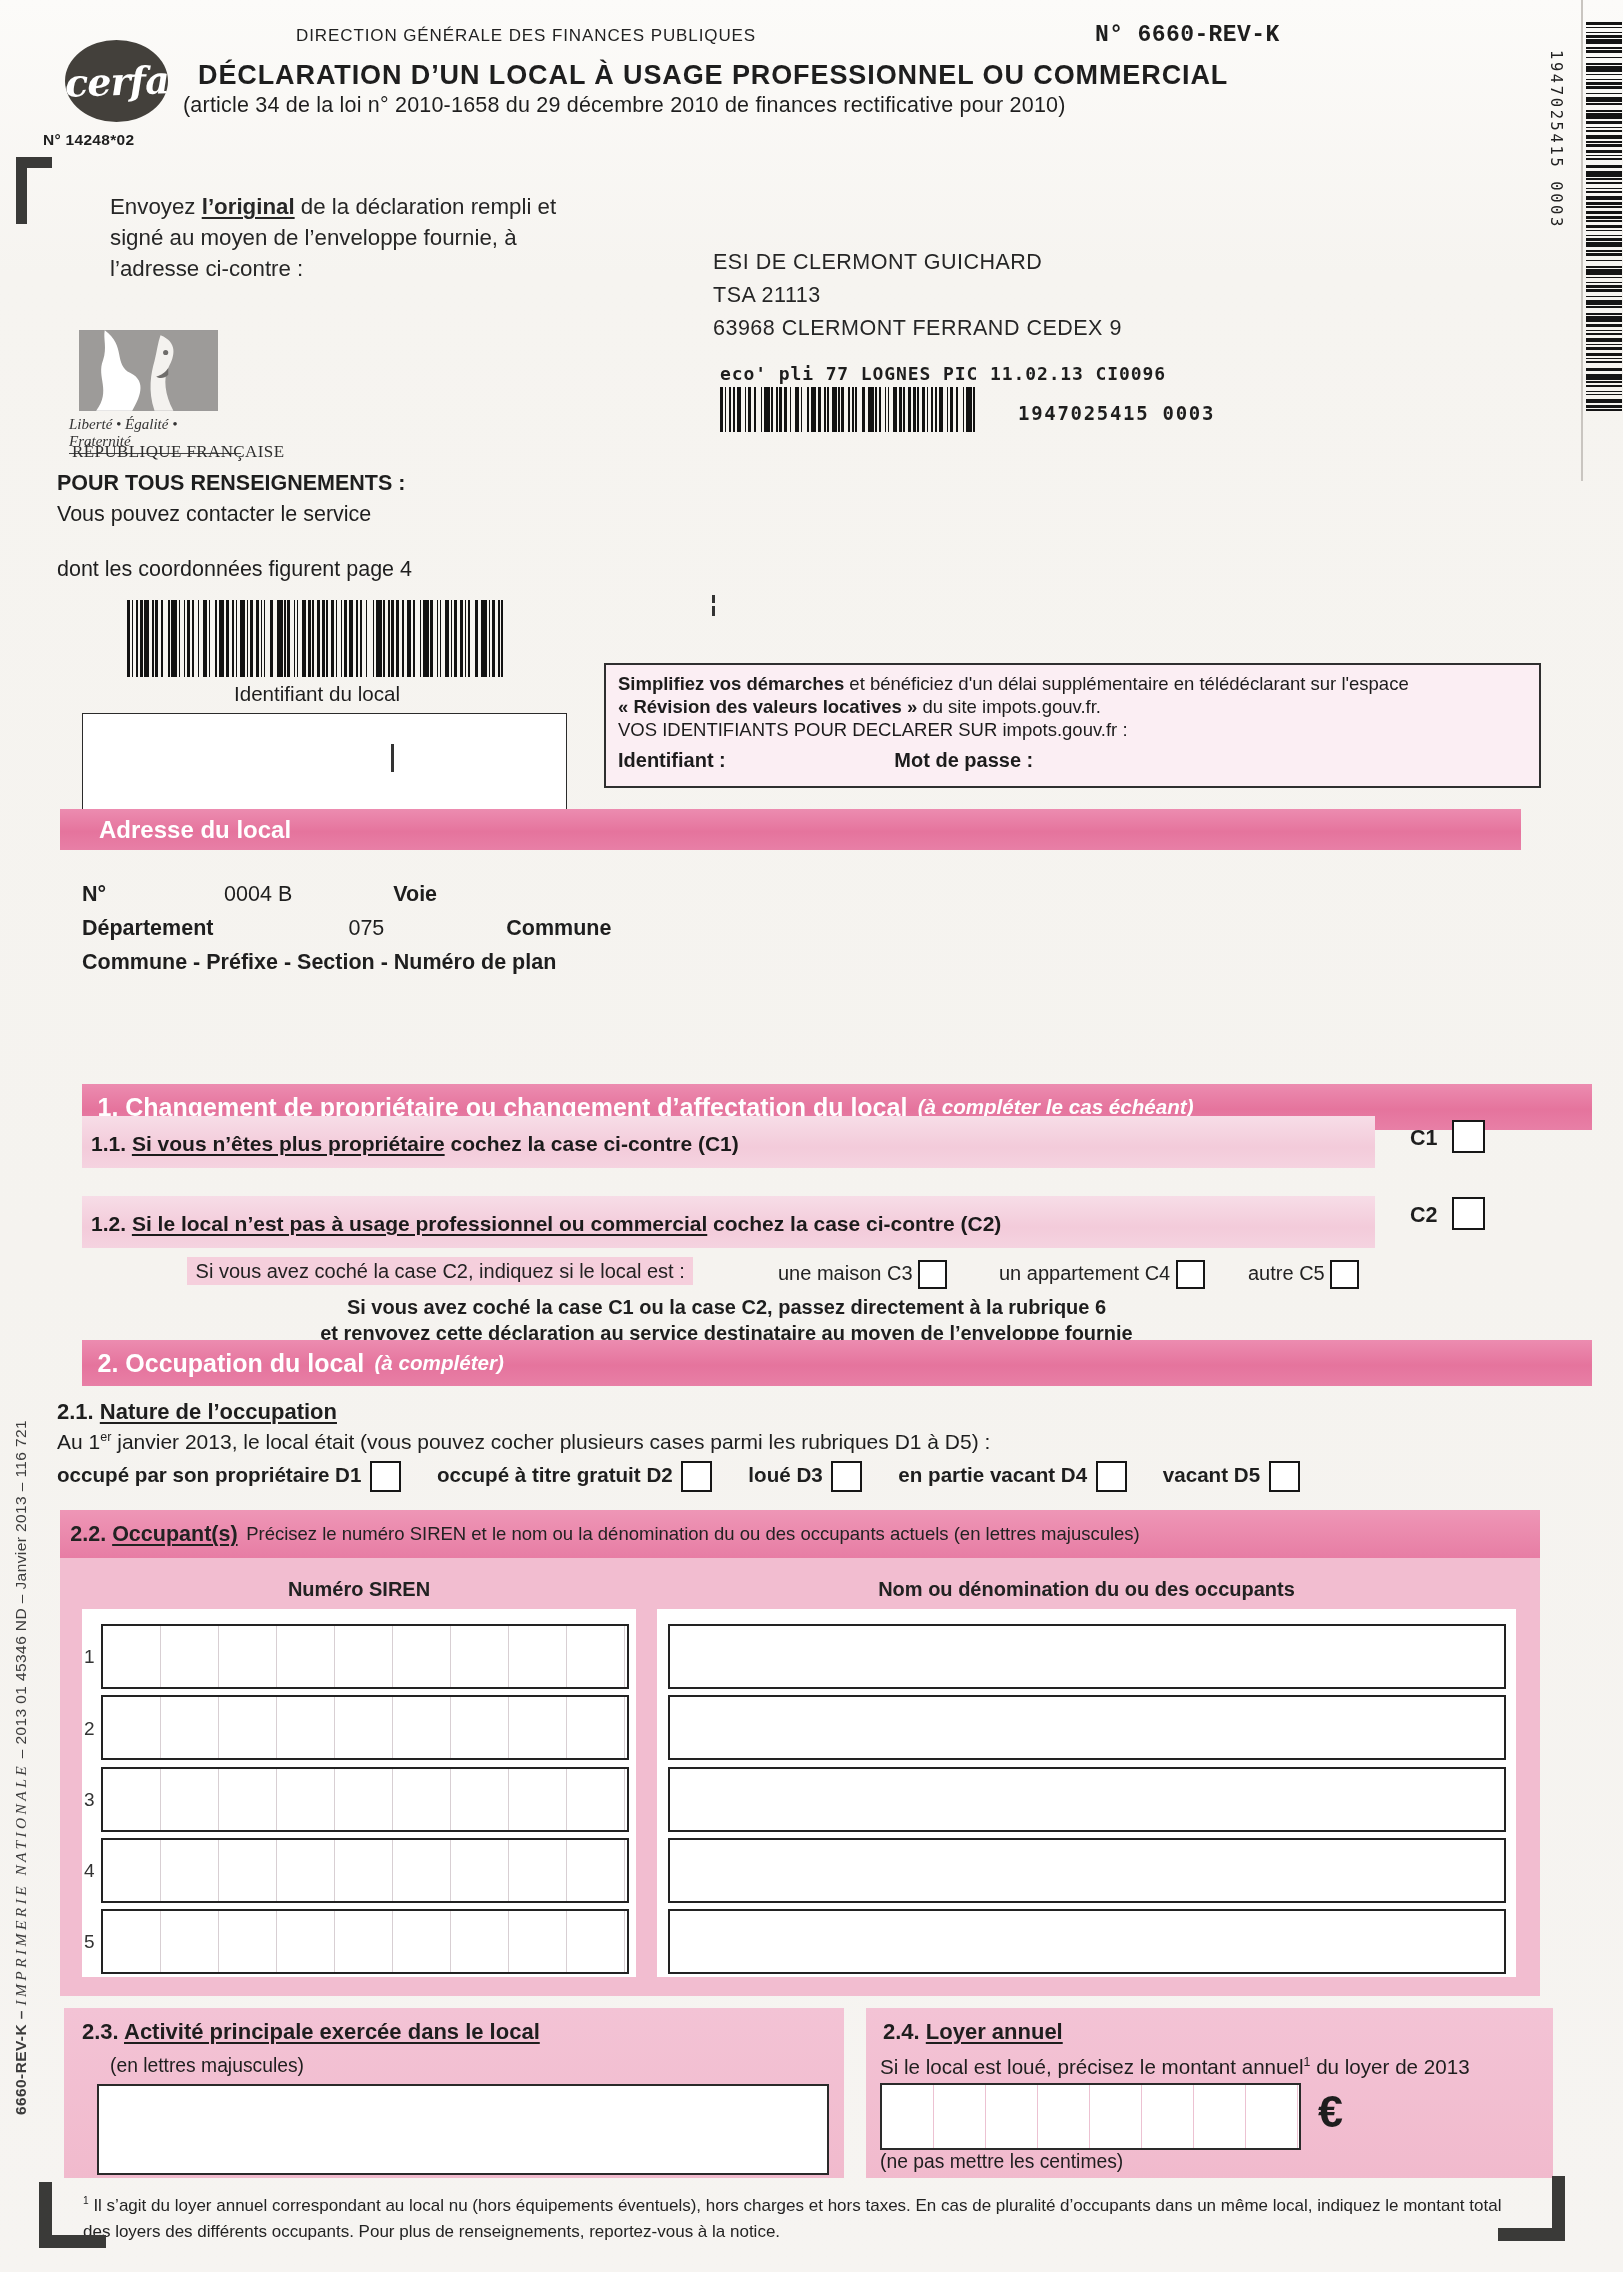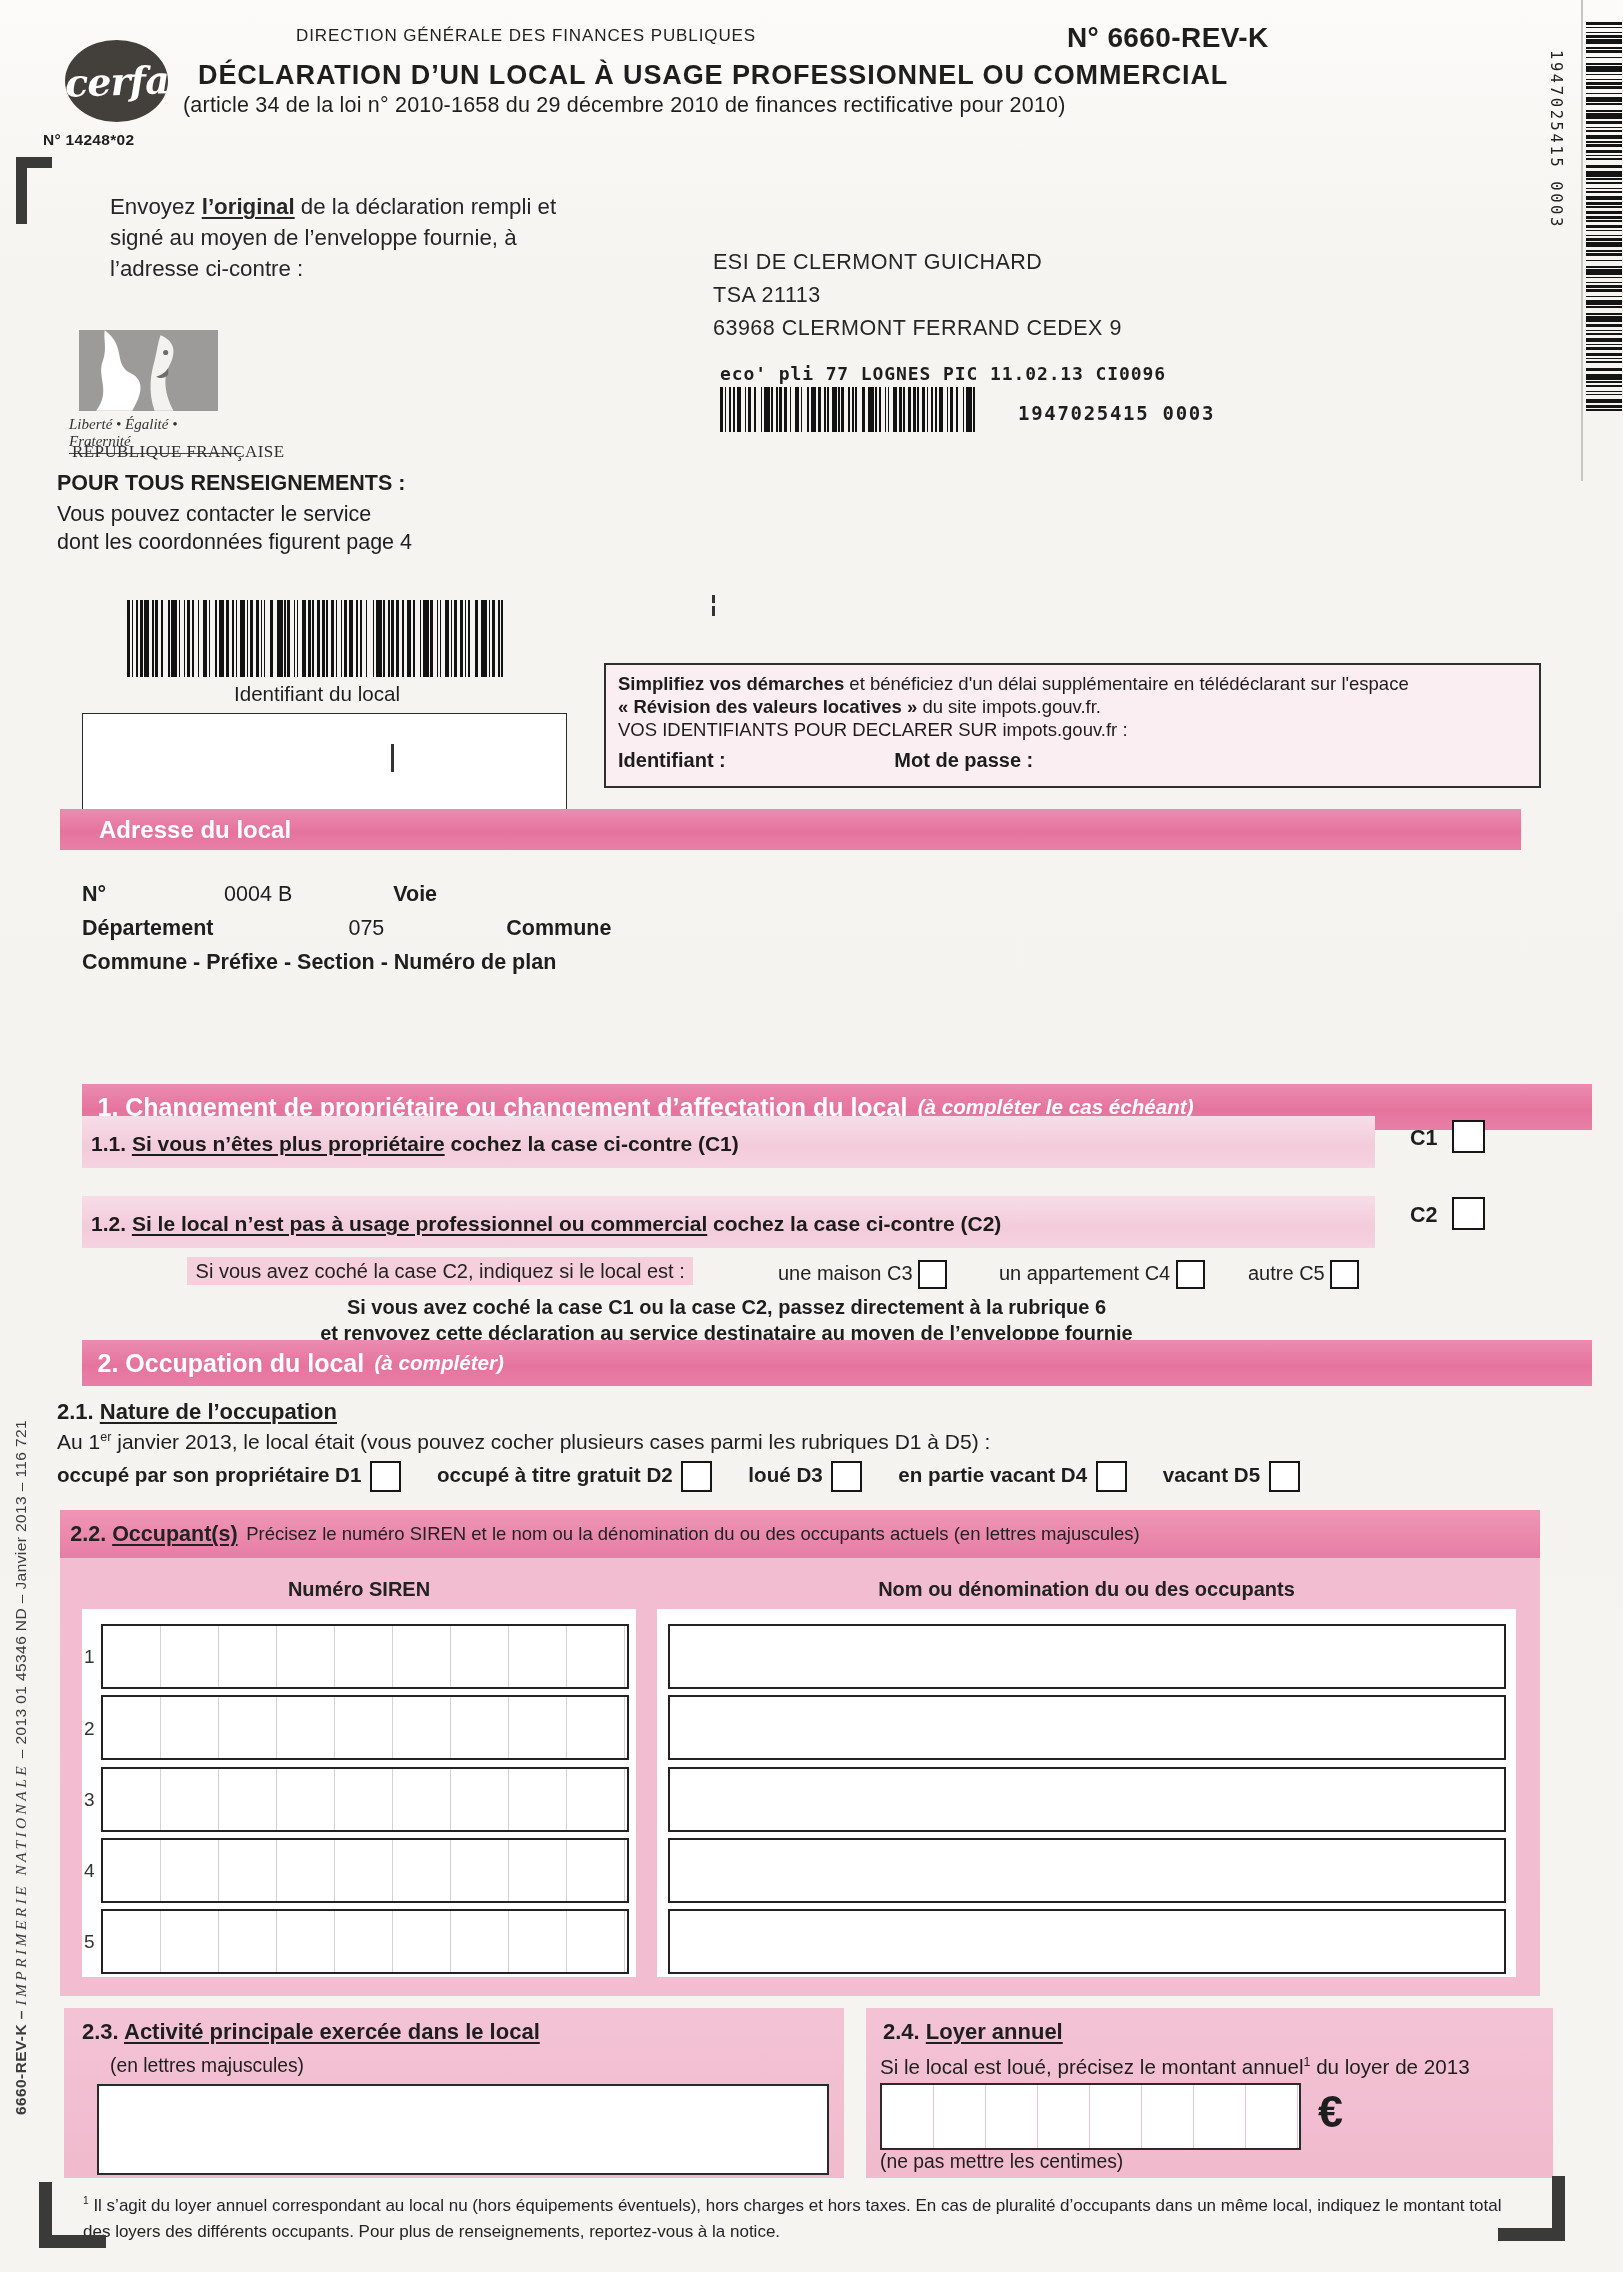--- a/index.html
+++ b/index.html
@@ -14,21 +14,21 @@
   sup{font-size:60%;}
 
   
   .corner{background:#3a3a38;}
   .cerfa-logo{left:65px;top:40px;width:103px;height:82px;background:#43403b;border-radius:50%;
     display:flex;align-items:center;justify-content:center;}
   .cerfa-logo span{font-family:"DejaVu Serif","Liberation Serif",serif;font-style:italic;font-weight:bold;
     color:#fff;font-size:38px;letter-spacing:-0.9px;transform:rotate(-2deg);}
   .cerfa-num{left:43px;top:131px;font-size:15.5px;font-weight:bold;letter-spacing:0.3px;}
   .dgfp{left:296px;top:26px;font-size:17px;letter-spacing:0.9px;color:#222;}
-  .form-ref{left:1067px;top:22.3px;font-size:28px;font-weight:bold;letter-spacing:0.4px;}
+  .form-ref{left:1095px;top:22.3px;font-size:23px;font-weight:bold;letter-spacing:0.4px;font-family:Liberation Mono, monospace;}
   .main-title{left:198px;top:60px;font-size:27px;font-weight:bold;letter-spacing:0.9px;white-space:nowrap;}
   .sub-title{left:183px;top:93px;font-size:21.5px;letter-spacing:0.2px;white-space:nowrap;}
   .edge-line{left:1581px;top:0;width:1.7px;height:481px;background:#c9c5c0;}
   .side-barcode{left:1586px;top:22.3px;width:36px;height:392px;display:flex;flex-direction:column;overflow:hidden;}
   .side-barcode i{display:block;width:100%;background:#141414;}
   .side-num{left:1547px;top:50px;height:284px;writing-mode:vertical-rl;
     font-family:"DejaVu Sans Mono","Liberation Mono",monospace;font-size:15.5px;letter-spacing:2.6px;color:#222;}
 
   
   .envoyez{left:110px;top:191px;width:468px;font-size:22.3px;line-height:31px;color:#262626;}
@@ -288,21 +288,21 @@
       <i style="width:2.9px;margin-right:3.4px"></i>
       <i style="width:1.5px;margin-right:5.2px"></i>
       <i style="width:1.5px;margin-right:1.7px"></i>
       <i style="width:5.8px;margin-right:1.7px"></i>
       <i style="width:1.5px;margin-right:3.4px"></i>
     </div>
   <div class="abs tracking">1947025415 0003</div>
 
   <div class="abs contact-t">POUR TOUS RENSEIGNEMENTS :</div>
   <div class="abs contact-l" style="left:57px;top:500px;">Vous pouvez contacter le service</div>
-  <div class="abs contact-l" style="left:57px;top:528px;">dont les coordonnées figurent page 4</div>
+  <div class="abs contact-l" style="left:57px;top:555px;">dont les coordonnées figurent page 4</div>
 
   <div class="abs local-bc" id="bc-local">
       <i style="width:2.9px;margin-right:1.7px"></i>
       <i style="width:1.5px;margin-right:3.4px"></i>
       <i style="width:1.5px;margin-right:1.7px"></i>
       <i style="width:2.9px;margin-right:1.7px"></i>
       <i style="width:4.4px;margin-right:3.4px"></i>
       <i style="width:1.5px;margin-right:1.7px"></i>
       <i style="width:2.9px;margin-right:3.4px"></i>
       <i style="width:1.5px;margin-right:5.2px"></i>

